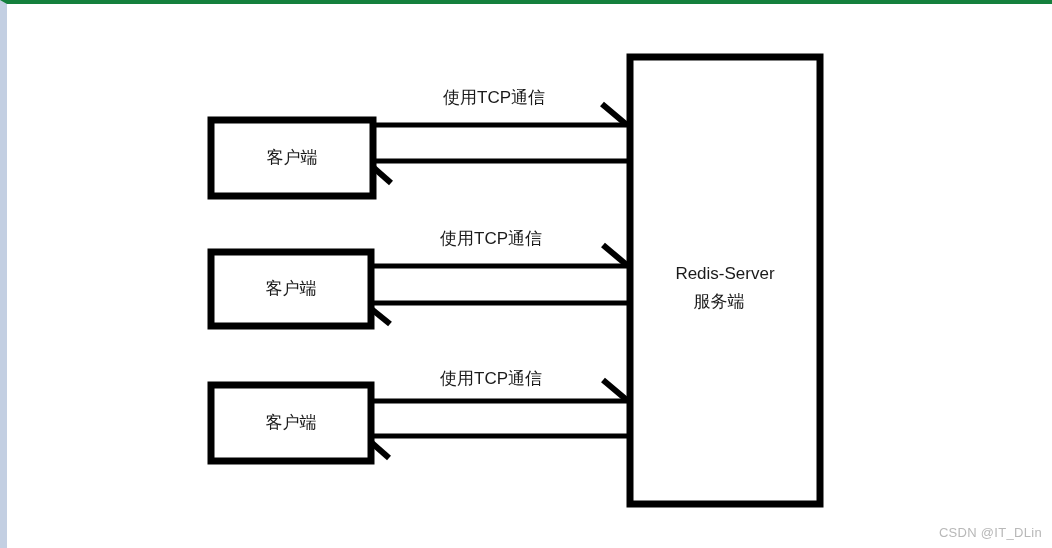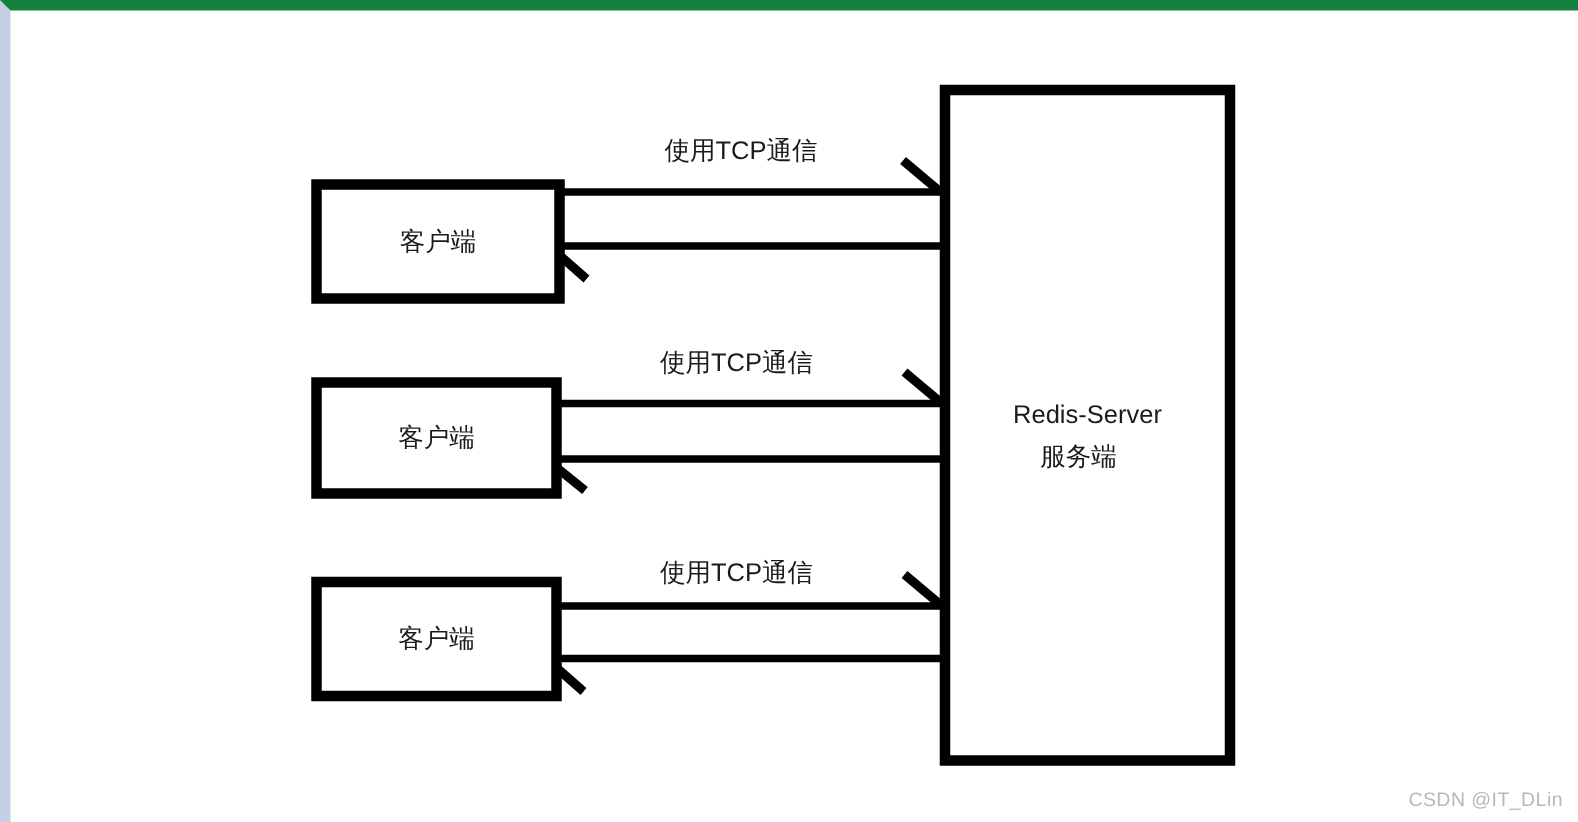--- a/index.html
+++ b/index.html
@@ -13,21 +13,21 @@
     font-family: "Liberation Sans", "DejaVu Sans", sans-serif;
     overflow: hidden;
   }
   #canvas {
     position: relative;
     width: 1052px;
     height: 548px;
     background: #ffffff;
     box-sizing: border-box;
     border-left: 7px solid #c3cfe2;
-    border-top: 7px solid #15803d;
+    border-top: 4px solid #15803d;
   }
   #diagram-svg {
     position: absolute;
     left: 0;
     top: 0;
     width: 1045px;
     height: 541px;
     display: block;
   }
   .node-box {

